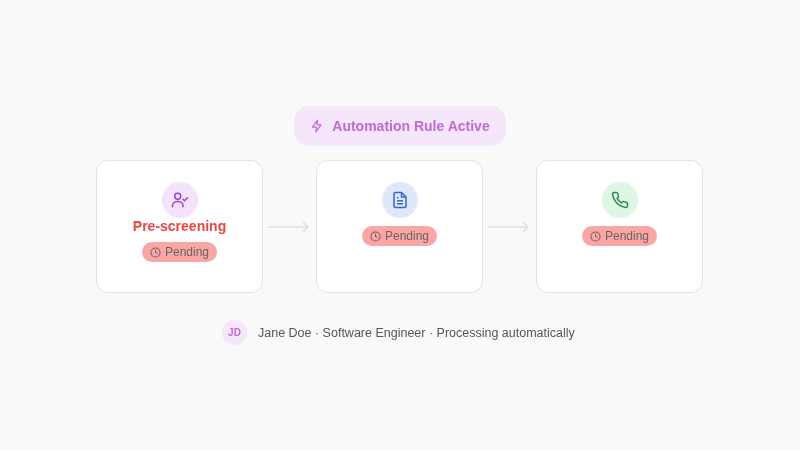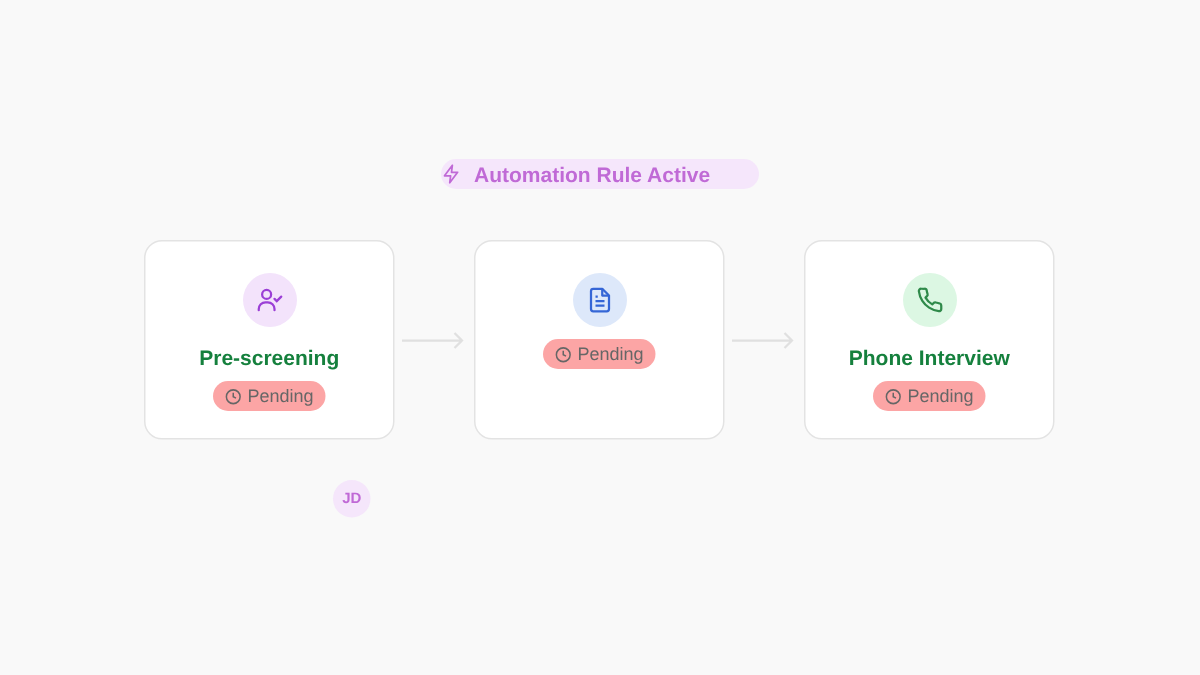--- a/index.html
+++ b/index.html
@@ -1,38 +1,38 @@
 <!DOCTYPE html>
 <html><head>
   <meta charset="utf-8">
   <style>
     html, body { margin:0; padding:0; }
     body {
       width:800px; height:450px; background:#f9f9f9;
       font-family:"Liberation Sans", sans-serif; position:relative; overflow:hidden;
     }
     .badge {
-      position:absolute; left:294px; top:106px; width:212px; height:20px;
+      position:absolute; left:294px; top:106px; width:212px; height:40px;
       background:#f5e6fb; border-radius:15px;
-      display:flex; align-items:center; justify-content:flex-start; gap:8px;
+      display:flex; align-items:center; justify-content:center; gap:8px;
       color:#c06ad6; font-weight:bold; font-size:14px;
     }
     .badge svg { width:14px; height:14px; }
     .card {
       position:absolute; top:160px; width:167px; height:133px;
       background:#fff; border:1.5px solid #e3e3e3; border-radius:12px;
       box-sizing:border-box;
       display:flex; flex-direction:column; align-items:center;
     }
     .icon-circle {
       width:36px; height:36px; border-radius:50%; margin-top:21px;
       display:flex; align-items:center; justify-content:center;
     }
     .icon-circle svg { width:18px; height:18px; }
-    .card-title { margin-top:12px; font-size:14px; font-weight:bold; color:#15803d; }
+    .card-title { font-size:14px; font-weight:bold; color:#ef4444; }
     .pill {
       margin-top:8px; height:20px; padding:0 8px; border-radius:10px;
       background:#fca5a5; color:#666; font-size:12px;
       display:flex; align-items:center; gap:4px;
     }
     .pill svg { width:11px; height:11px; }
     .arrow {
       position:absolute; top:220px; width:44px; height:14px;
     }
     .footer {
@@ -97,25 +97,25 @@
 <svg class="arrow" style="left:488px;" viewBox="0 0 44 14" fill="none" stroke="#e0e0e0" stroke-width="1.5">
     <path d="M0 7h40M35 2l5 5-5 5"></path>
   </svg>
 
 <div class="card" style="left:536px;">
   <div class="icon-circle" style="background:#dcf7e3;">
     <svg viewBox="0 0 24 24" fill="none" stroke="#2f8a4a" stroke-width="2" stroke-linejoin="round">
         <path d="M22 16.9v3a2 2 0 0 1-2.2 2 19.8 19.8 0 0 1-8.6-3.1 19.5 19.5 0 0 1-6-6A19.8 19.8 0 0 1 2.1 4.2 2 2 0 0 1 4.1 2h3a2 2 0 0 1 2 1.7c.1 1 .4 1.9.7 2.8a2 2 0 0 1-.5 2.1L8 9.9a16 16 0 0 0 6 6l1.3-1.3a2 2 0 0 1 2.1-.4c.9.3 1.8.6 2.8.7a2 2 0 0 1 1.7 2z"></path>
       </svg>
   </div>
-  <div class="card-title">Phone Interview</div>
   <div class="pill">
     <svg viewBox="0 0 24 24" fill="none" stroke="#666" stroke-width="2.2">
         <circle cx="12" cy="12" r="10"></circle>
         <path d="M12 6v6l4 2"></path>
       </svg>
     <span>Pending</span>
   </div>
 </div>
 
 <div class="footer">
   <div class="avatar">JD</div>
+  <span>Jane Doe · Software Engineer · Processing automatically</span>
 </div>
 
 </body></html>

